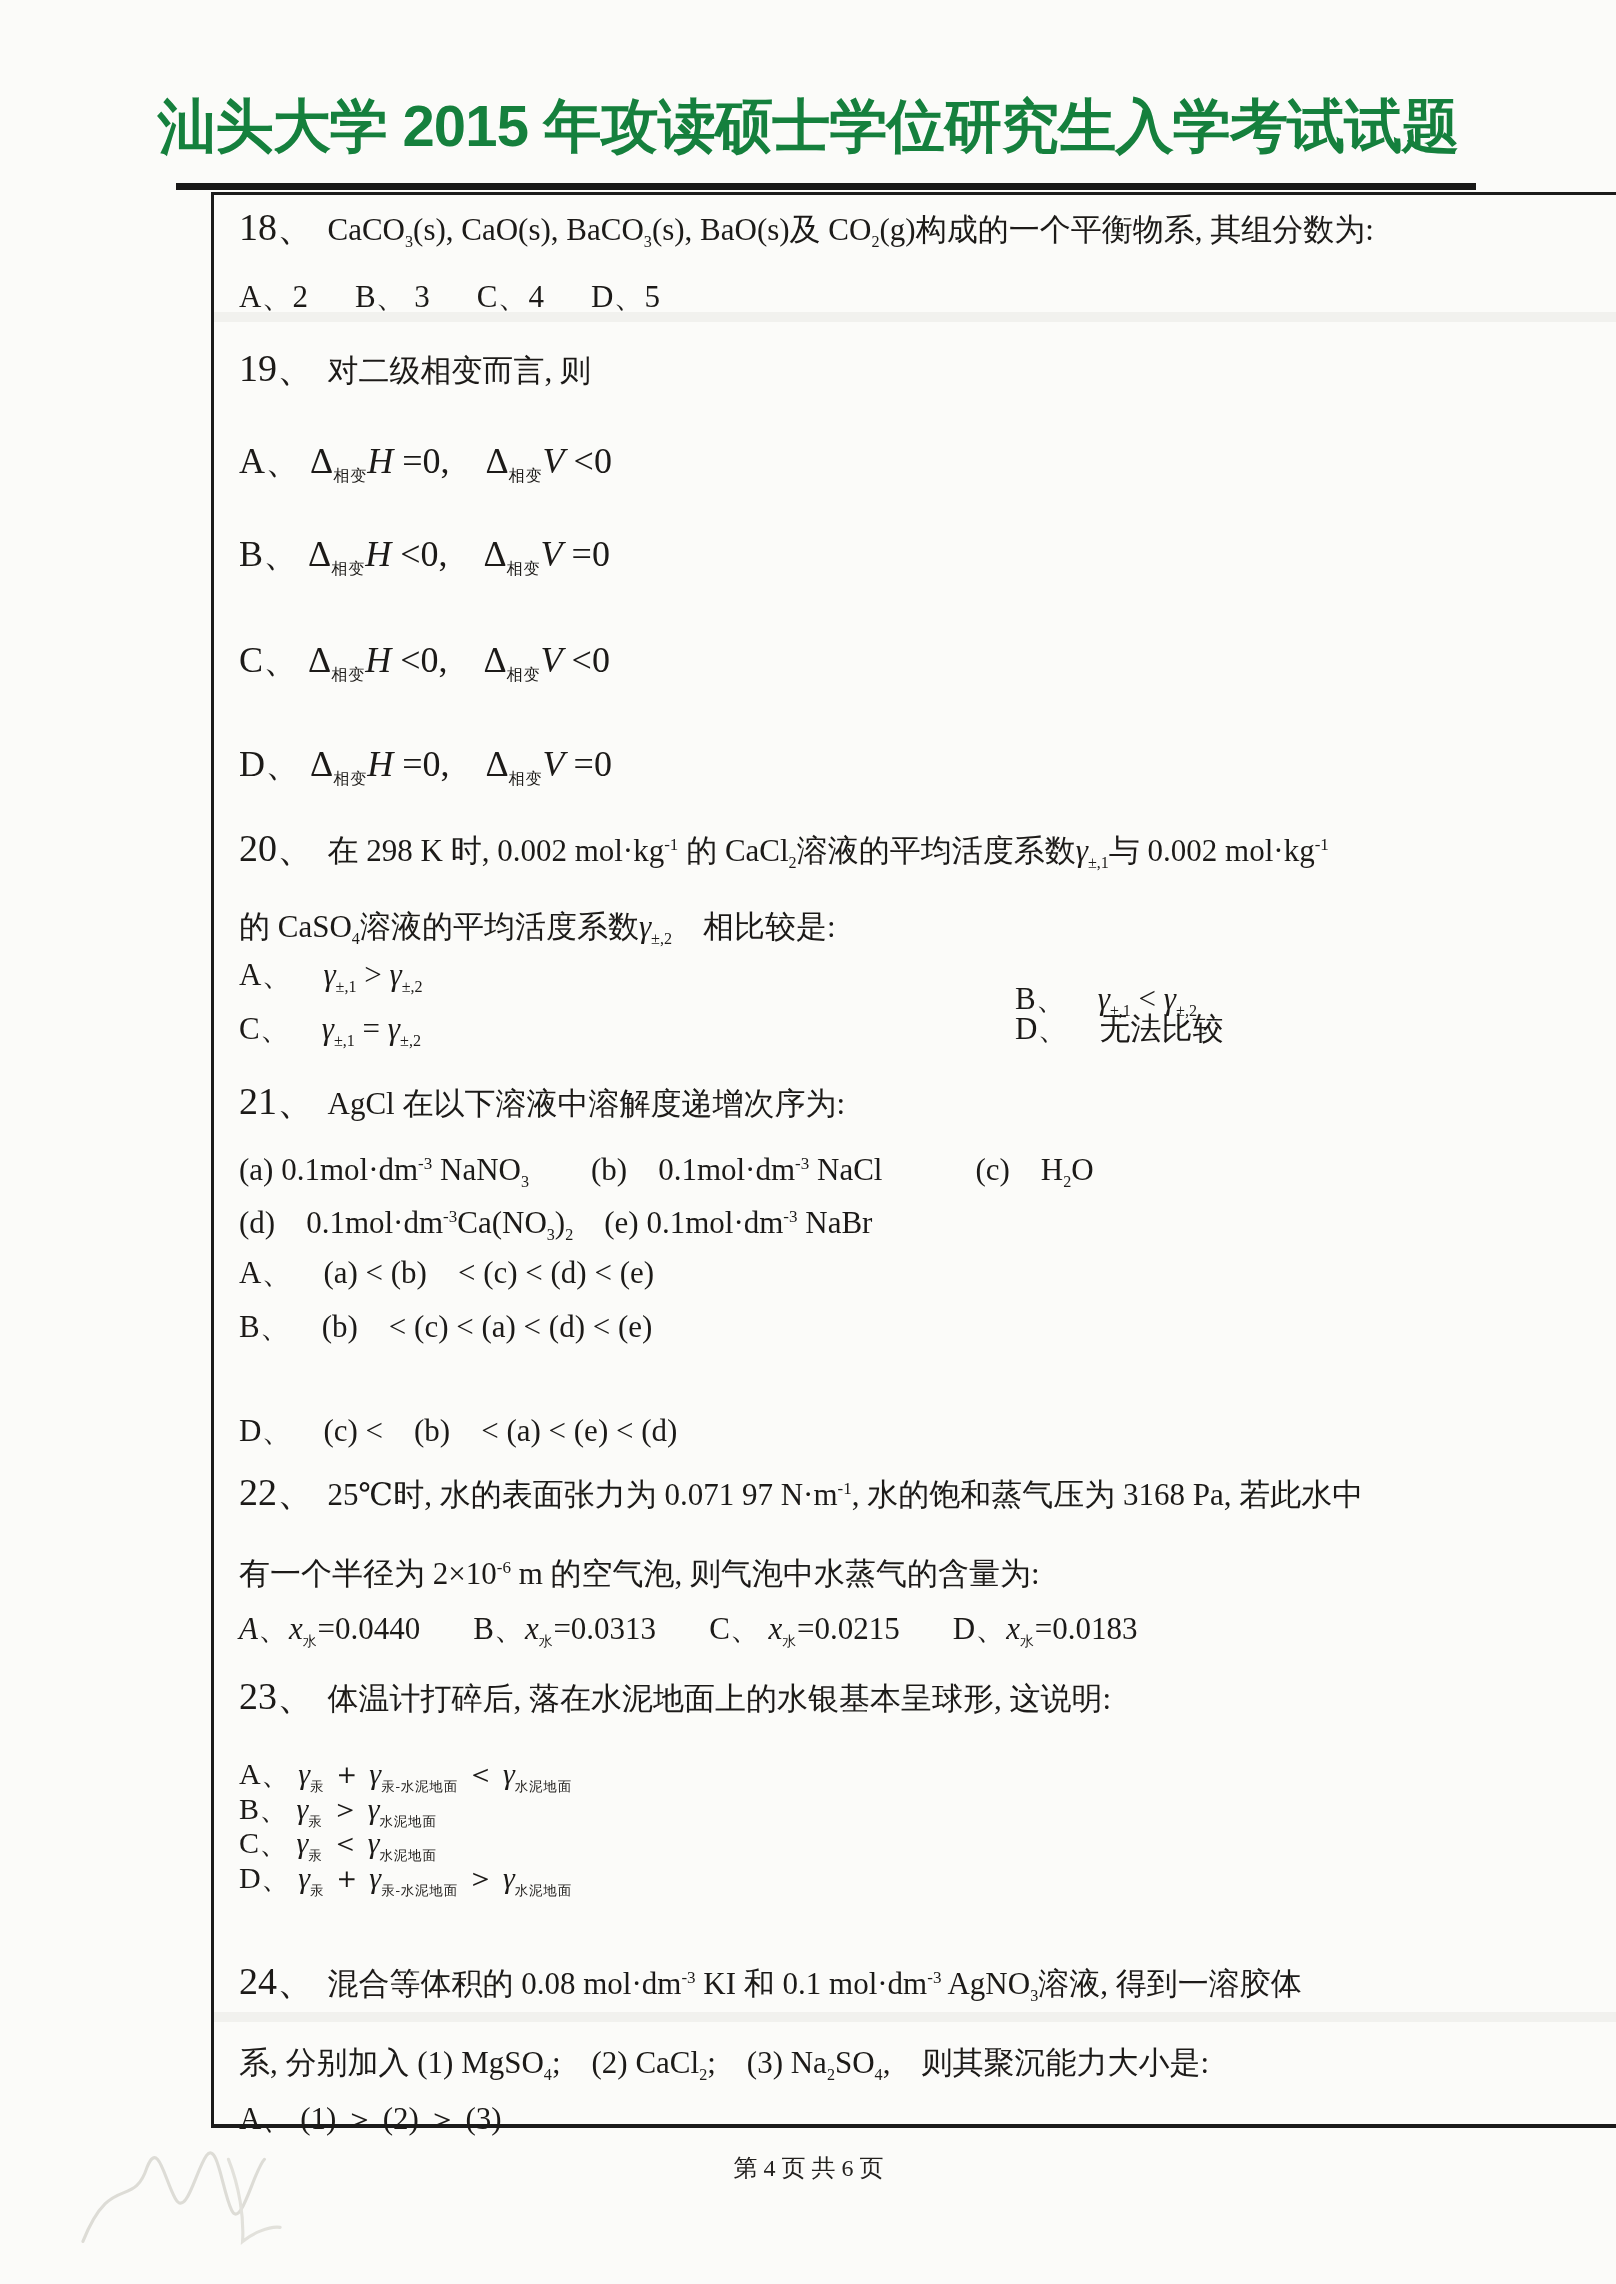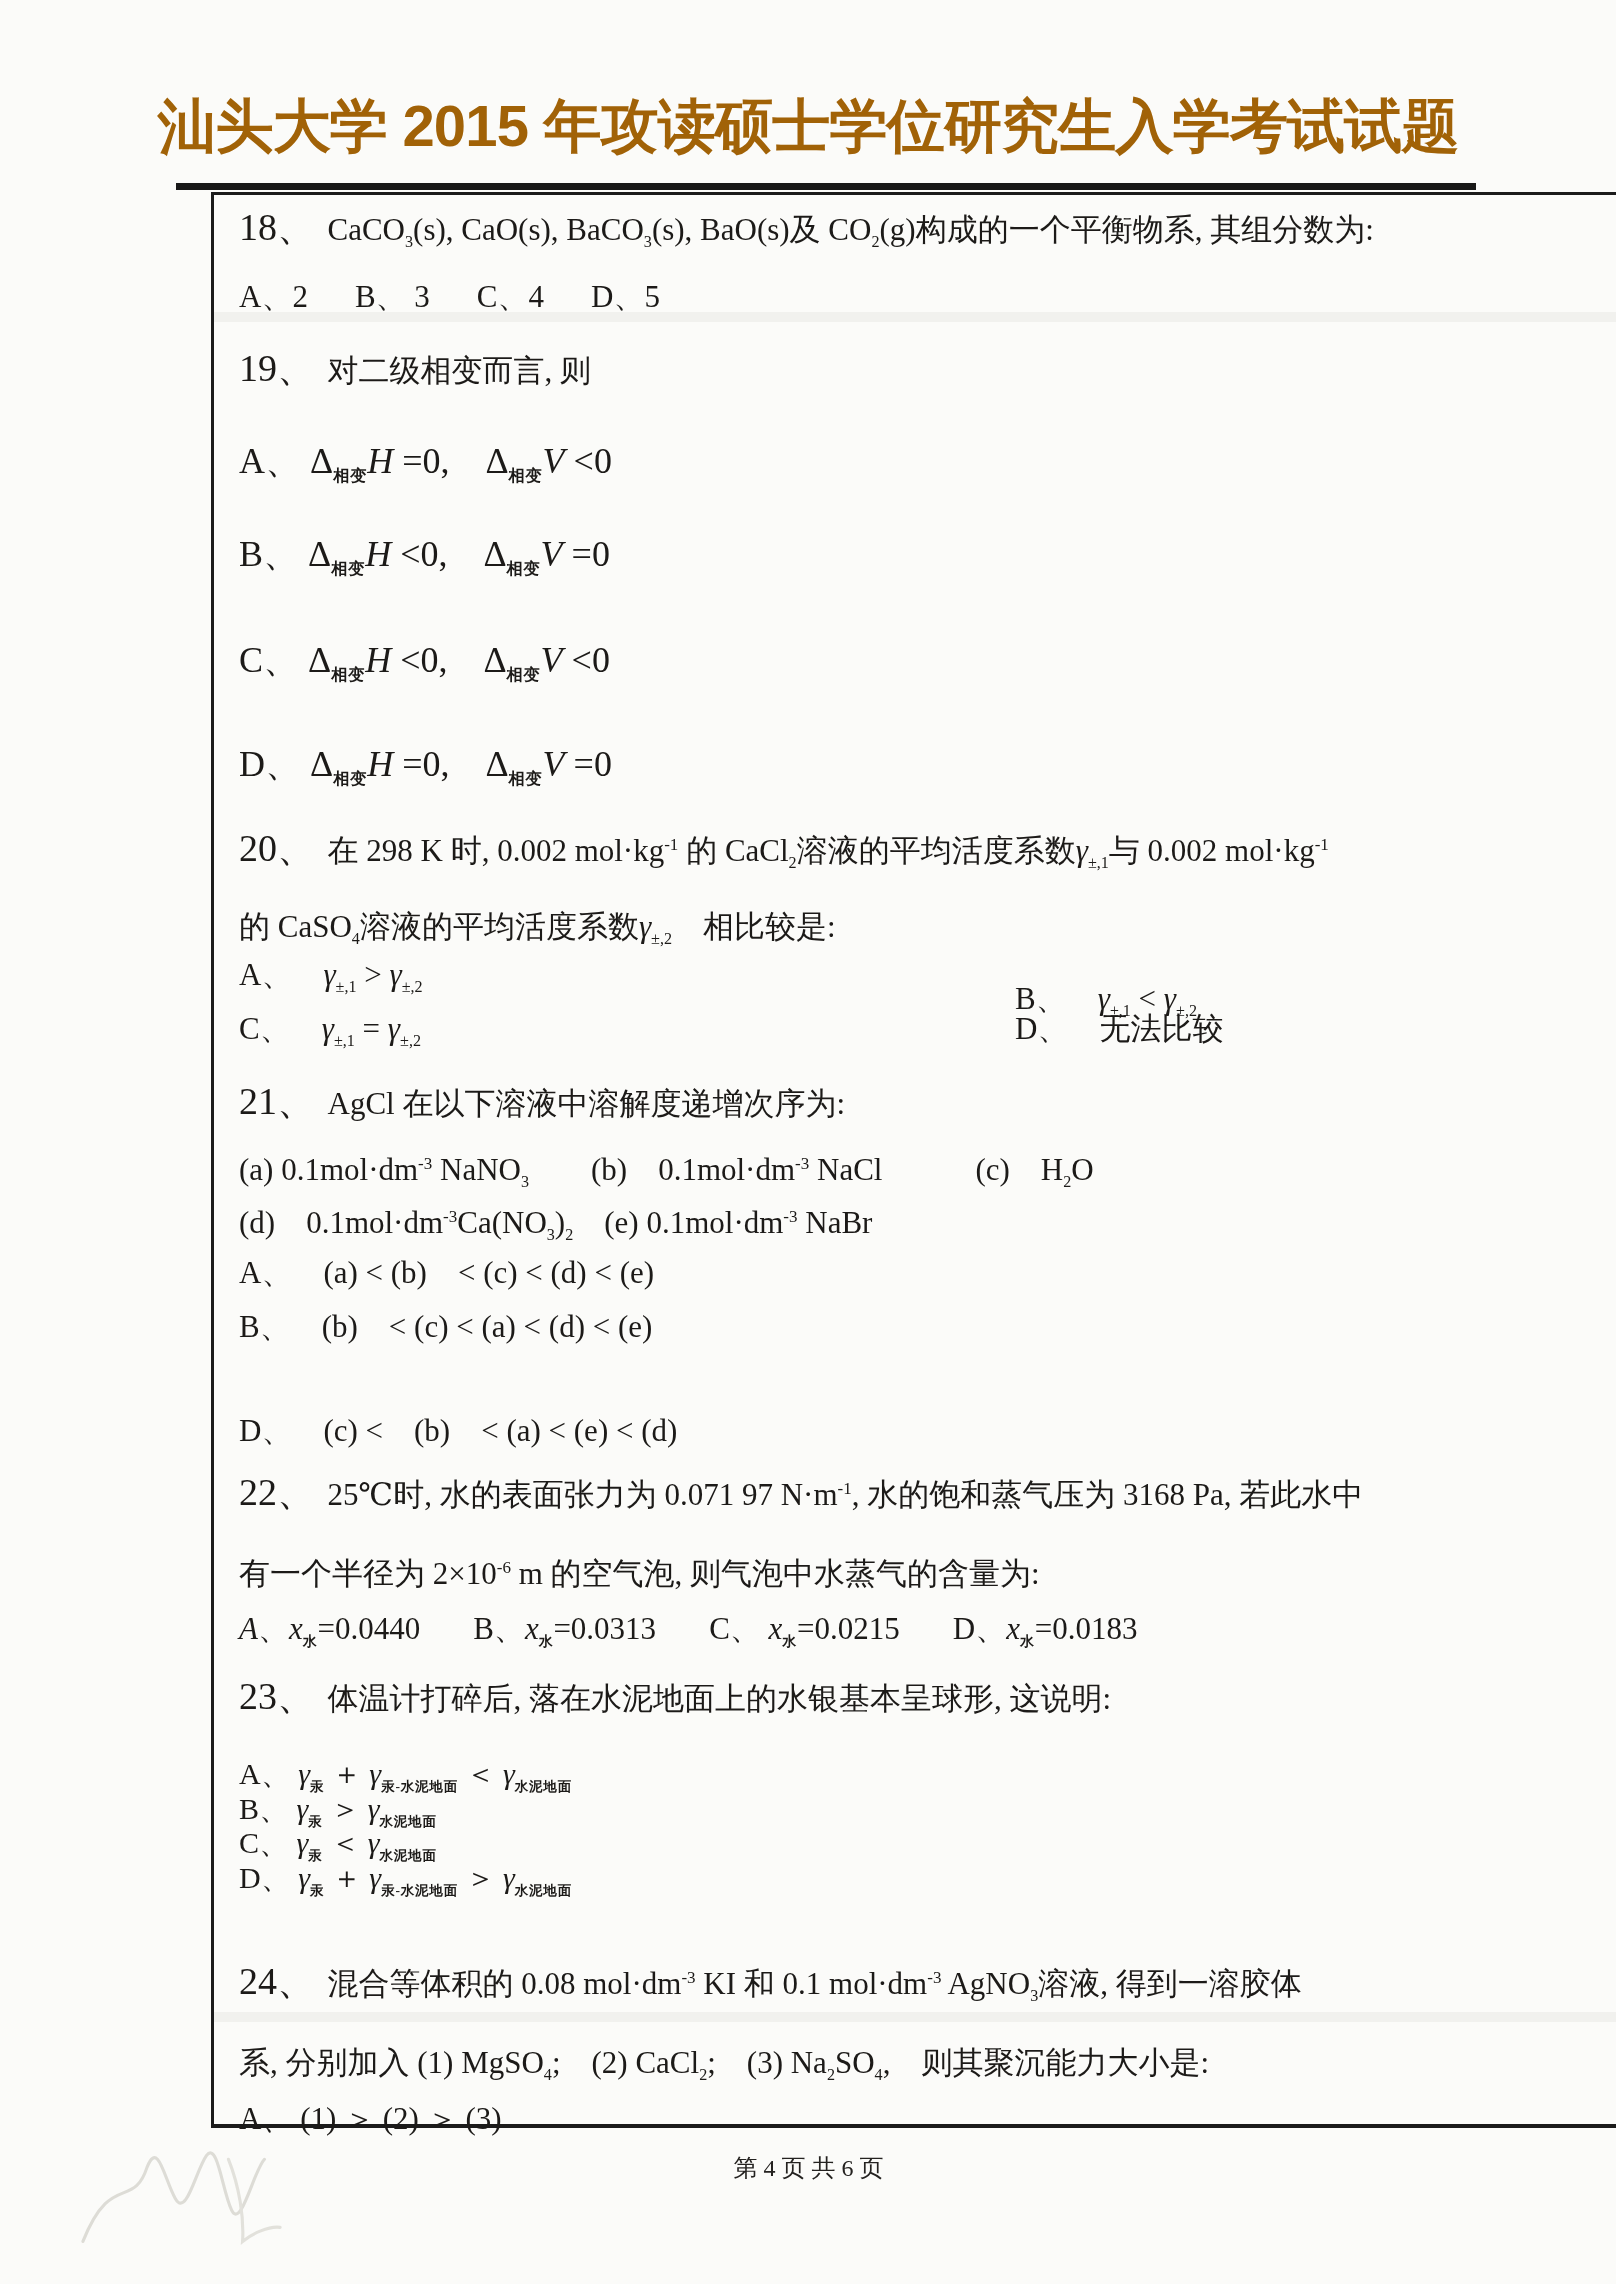--- a/index.html
+++ b/index.html
@@ -5,39 +5,39 @@
   html,body{margin:0;padding:0;}
   body{
     width:1617px;height:2284px;position:relative;overflow:hidden;
     background:#fbfbf9;color:#1c1a18;
     font-family:"Liberation Serif","DejaVu Serif",serif;
   }
   .title{
     position:absolute;top:88px;left:145px;width:1327px;
     text-align:center;white-space:nowrap;
     font-family:"Liberation Sans","DejaVu Sans",sans-serif;
-    font-weight:700;font-size:58px;letter-spacing:-0.8px;color:#a16207;
+    font-weight:700;font-size:58px;letter-spacing:-0.8px;color:#15803d;
   }
   .title-rule{
     position:absolute;top:183px;left:176px;width:1300px;height:7px;
     background:#181818;
   }
   .qbox{
     position:absolute;top:192px;left:211px;width:1444px;height:1936px;
     border:3.1px solid #1b1b1b;border-bottom-width:4.7px;box-sizing:border-box;
     background:transparent;
   }
   .line{
     position:absolute;left:25px;white-space:nowrap;
     font-size:31px;line-height:1.25;
   }
   .qnum{font-size:38px;margin-right:12.5px;line-height:1;}
   sub{font-size:.52em;}
   sup{font-size:.55em;}
-  sub.cn{font-size:.45em;letter-spacing:0.8px;font-weight:bold;}
+  sub.cn{font-size:.45em;letter-spacing:0.8px;}
   .f19{font-size:36px;}
   .f23{font-size:30px;}
   .optrow{display:flex;align-items:baseline;}
   .streak{position:absolute;left:0;width:100%;height:10.2px;background:#e9e9e5;opacity:.55;}
   .scribble{position:absolute;top:2124px;left:72px;}
   .footer{
     position:absolute;top:2152px;left:0;width:1617px;
     text-align:center;font-size:24px;color:#242220;
   }
 </style>

